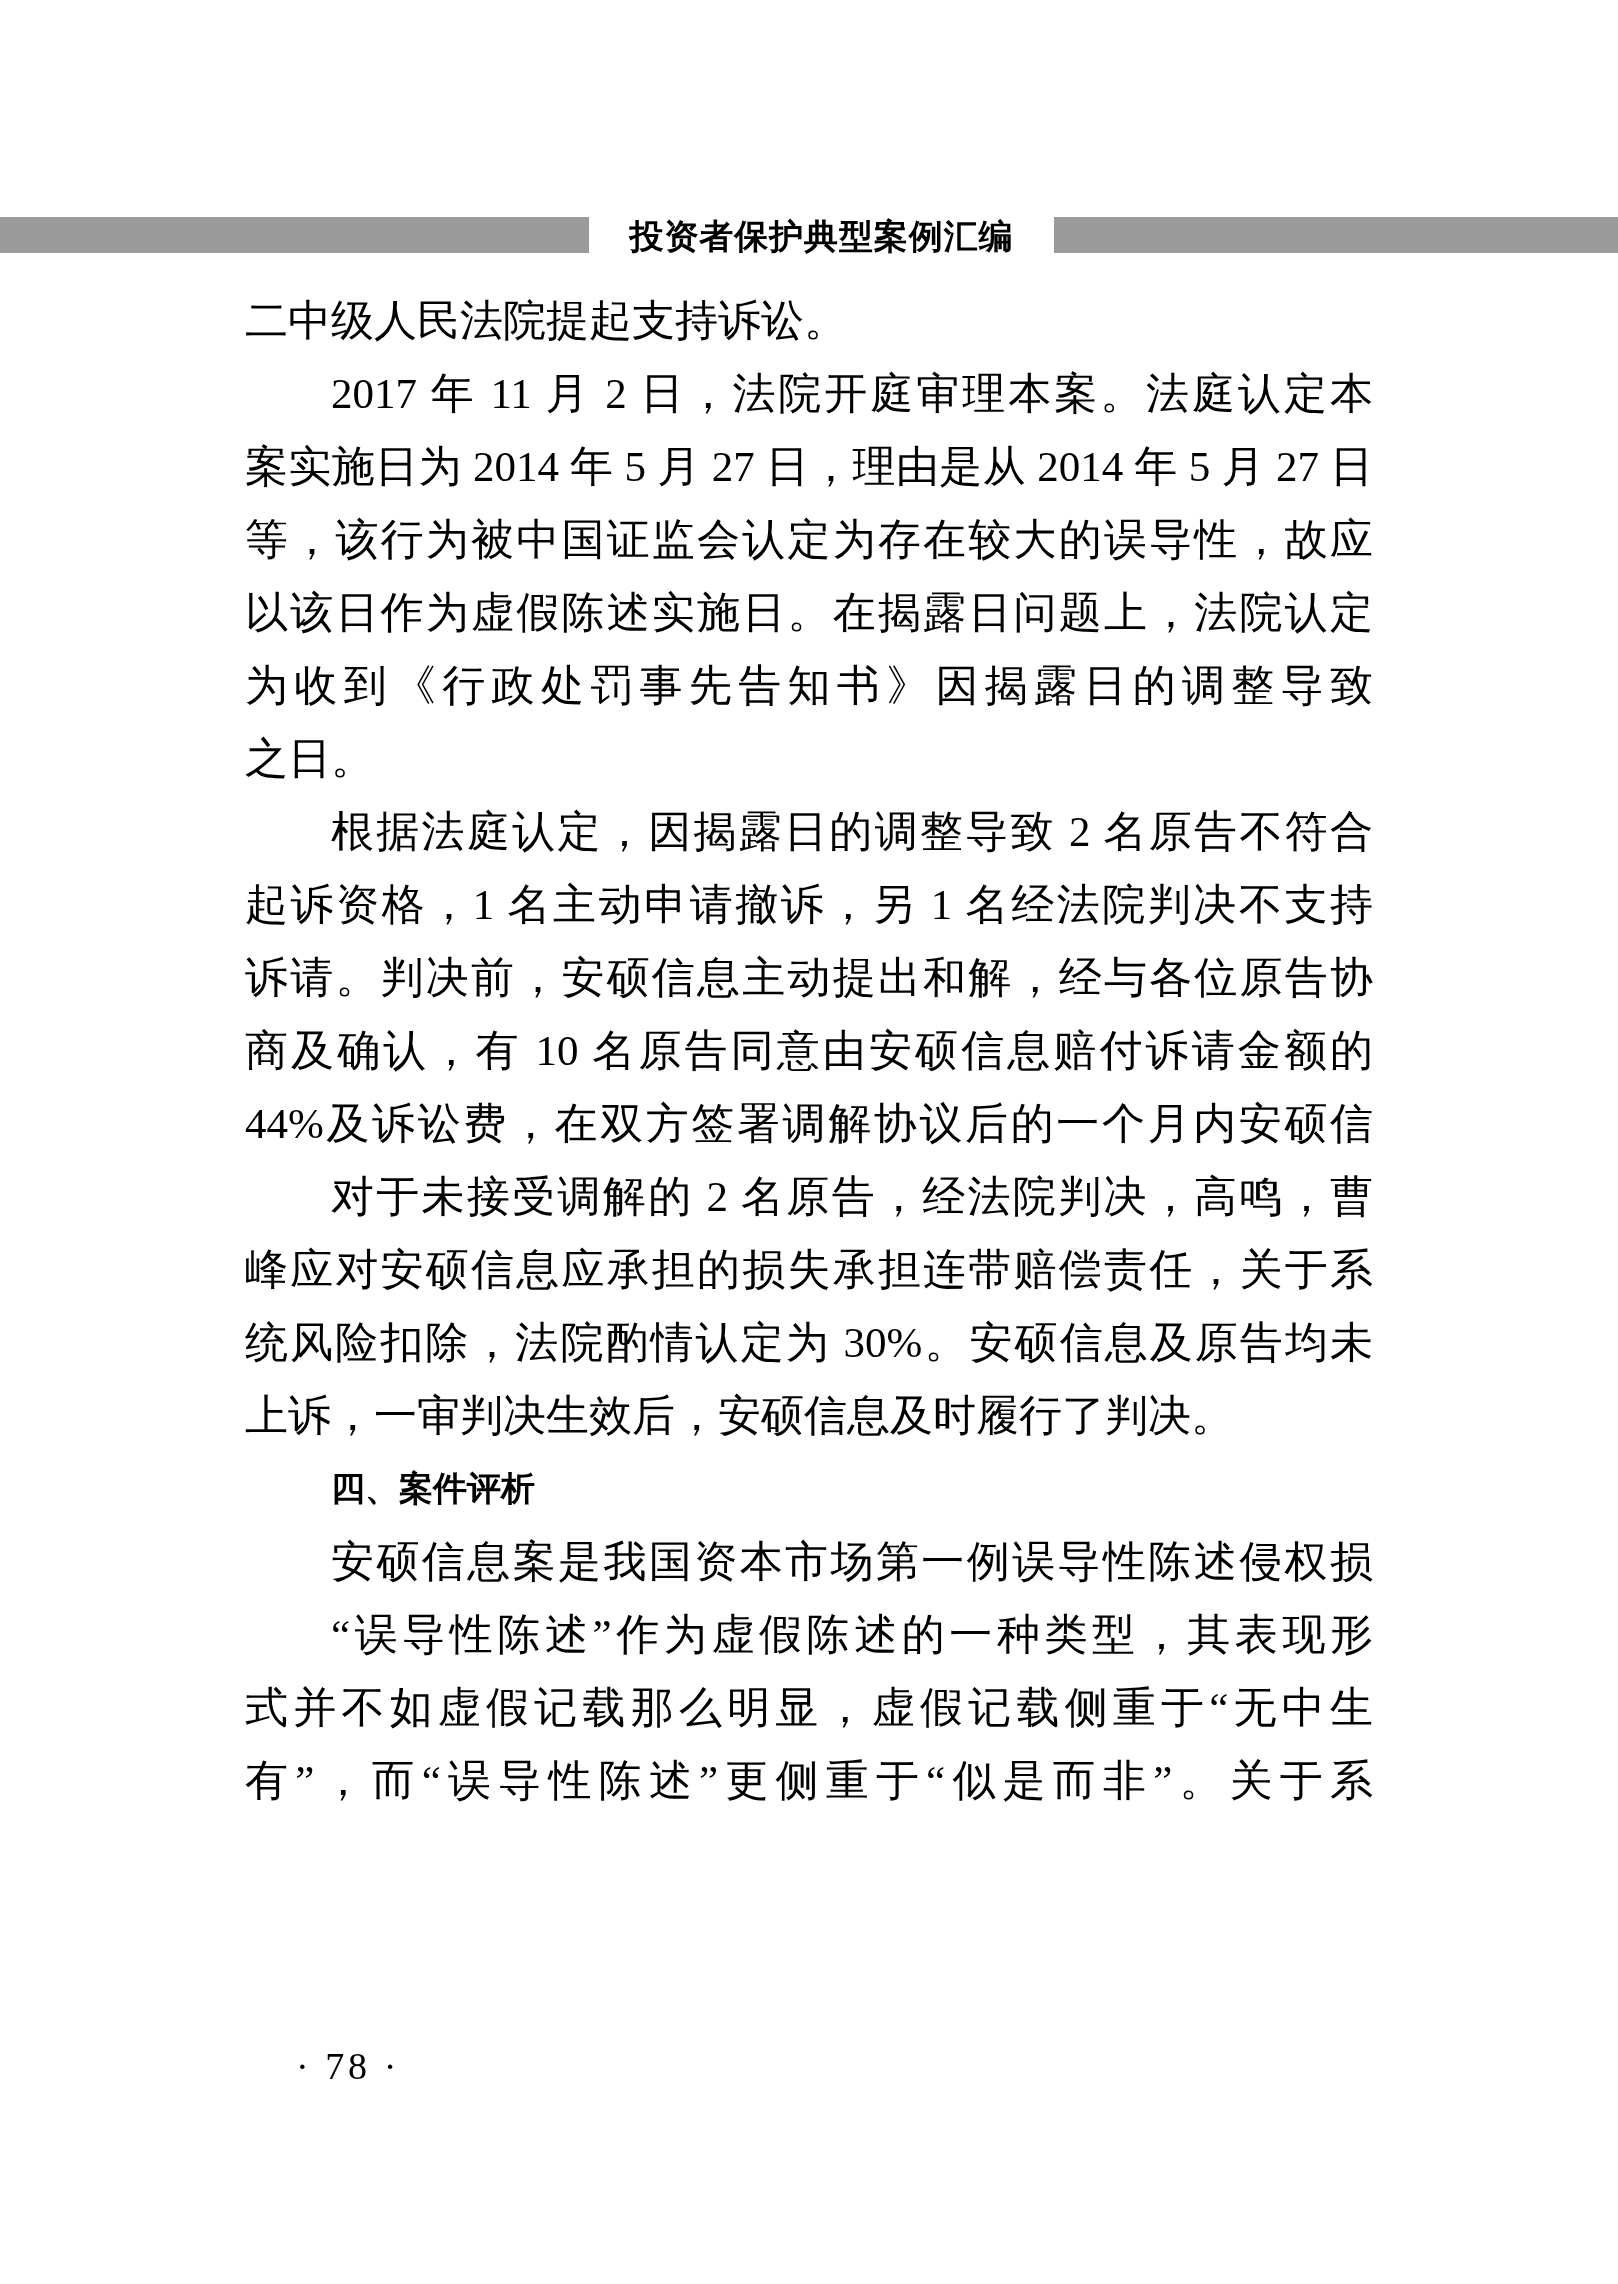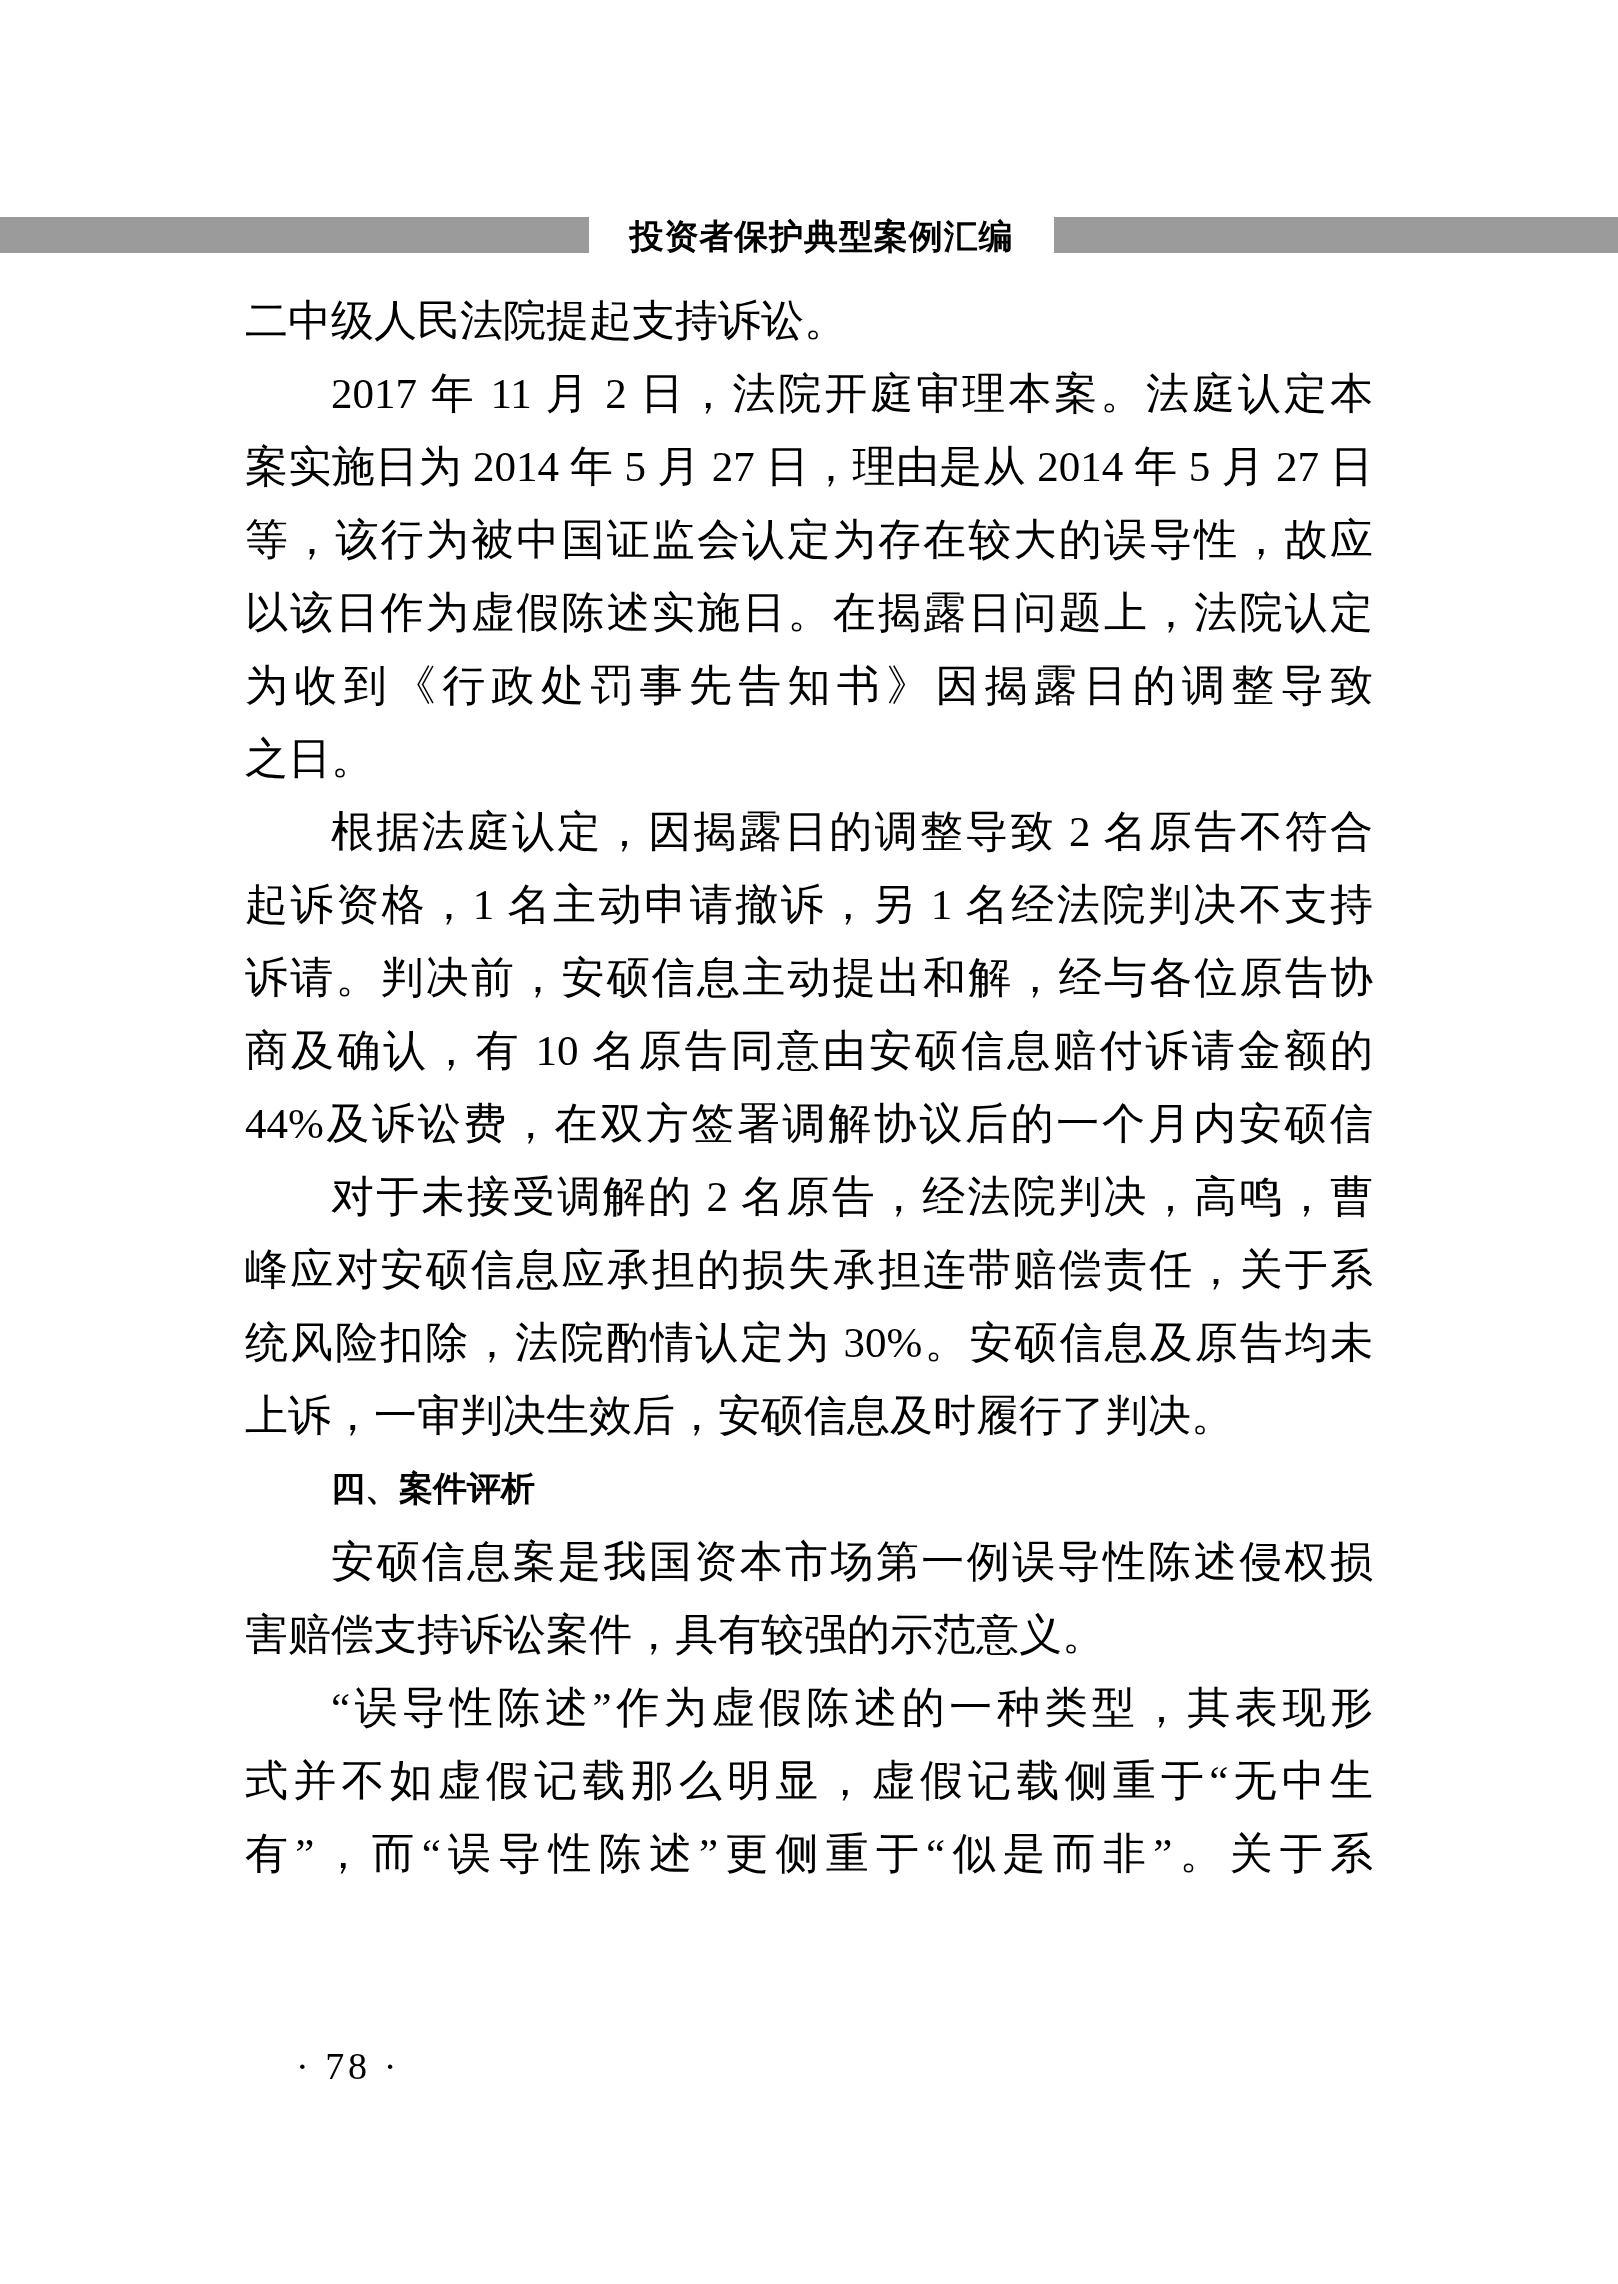--- a/index.html
+++ b/index.html
@@ -108,21 +108,20 @@
       <div class="line justify">起诉资格，1 名主动申请撤诉，另 1 名经法院判决不支持</div>
       <div class="line justify">诉请。判决前，安硕信息主动提出和解，经与各位原告协</div>
       <div class="line justify">商及确认，有 10 名原告同意由安硕信息赔付诉请金额的</div>
       <div class="line justify">44%及诉讼费，在双方签署调解协议后的一个月内安硕信</div>
       <div class="line indent justify">对于未接受调解的 2 名原告，经法院判决，高鸣，曹</div>
       <div class="line justify">峰应对安硕信息应承担的损失承担连带赔偿责任，关于系</div>
       <div class="line justify">统风险扣除，法院酌情认定为 30%。安硕信息及原告均未</div>
       <div class="line">上诉，一审判决生效后，安硕信息及时履行了判决。</div>
       <div class="line heading indent">四、案件评析</div>
       <div class="line indent justify">安硕信息案是我国资本市场第一例误导性陈述侵权损</div>
-      <div class="line">害赔偿支持诉讼案件，具有较强的示范意义。</div>
       <div class="line indent justify">“误导性陈述”作为虚假陈述的一种类型，其表现形</div>
       <div class="line justify">式并不如虚假记载那么明显，虚假记载侧重于“无中生</div>
       <div class="line justify">有”，而“误导性陈述”更侧重于“似是而非”。关于系</div>
     </div>
 
   <div class="page-number">· 78 ·</div>
 
 </div>
 
 

